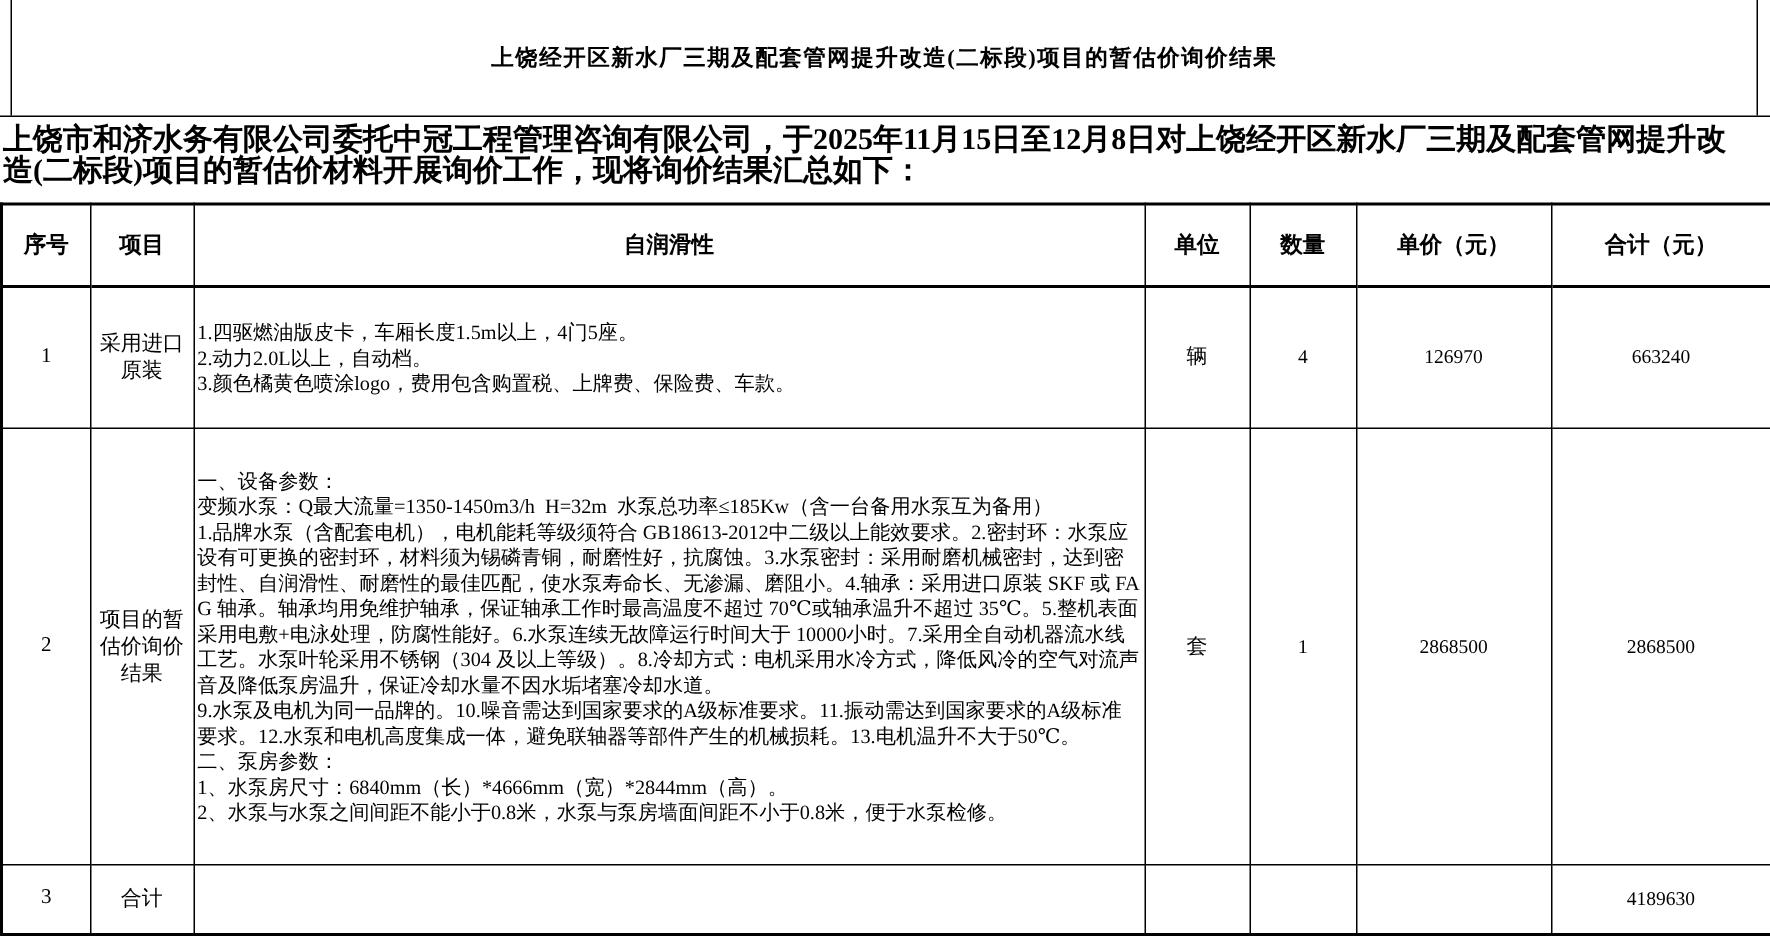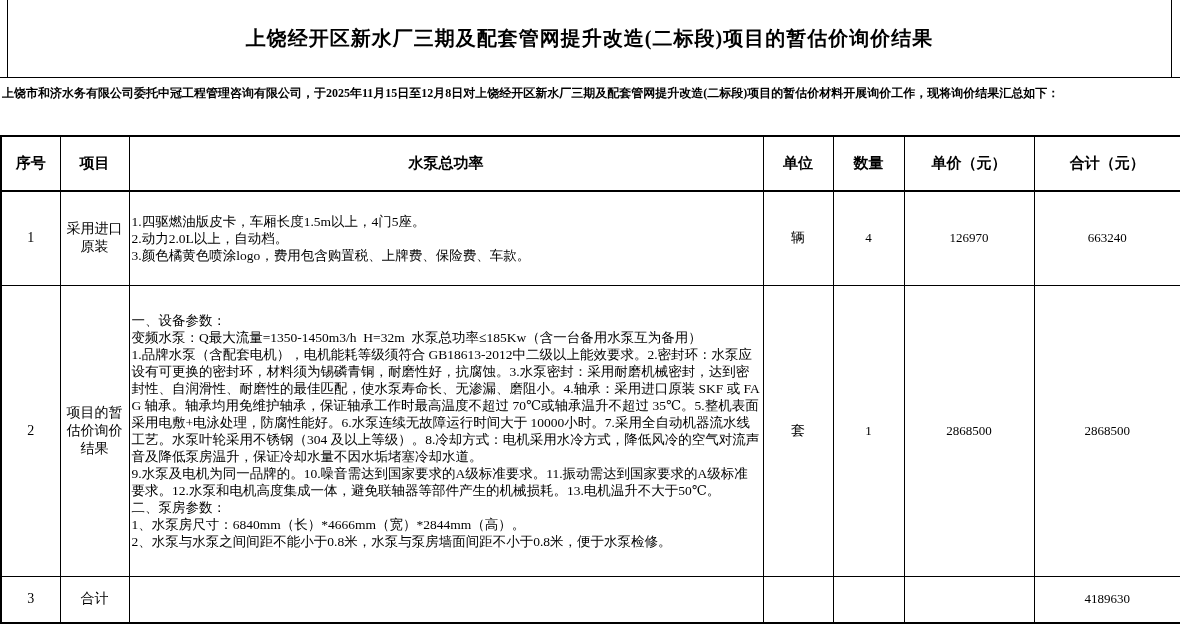--- a/index.html
+++ b/index.html
@@ -9,28 +9,28 @@
     font-family: "Liberation Serif", "DejaVu Serif", serif;
     color: #000;
   }
   .page { position: relative; width: 1180px; height: 626px; background: #fff; overflow: hidden; }
 
   .title-box {
     position: absolute; left: 7px; top: 0; width: 1165px; height: 77px;
     border-left: 1px solid #000; border-right: 1px solid #000;
     display: flex; align-items: center; justify-content: center;
   }
-  .title-box h1 { margin: 16px; font-size: 20px; font-weight: bold; letter-spacing: 1px; }
+  .title-box h1 { margin: 16px; font-size: 15px; font-weight: bold; letter-spacing: 1px; }
 
   .title-divider { position: absolute; left: 0; top: 77px; width: 1180px; height: 0; border-top: 1px solid #000; }
 
   .intro {
     position: absolute; left: 0; top: 78px; width: 1180px; height: 57px;
     margin: 0; padding: 5px 20px 0 2px;
-    font-size: 12px; font-weight: bold; line-height: 21px;
+    font-size: 20px; font-weight: bold; line-height: 21px;
   }
 
   table.result-table {
     position: absolute; left: 0; top: 135px; width: 1180px;
     border-collapse: collapse; table-layout: fixed;
     border: 2px solid #000;
   }
   .result-table th, .result-table td {
     border: 1px solid #000; padding: 2px 4px; overflow: hidden;
   }
@@ -69,21 +69,21 @@
       <col style="width:634px">
       <col style="width:70px">
       <col style="width:71px">
       <col style="width:130px">
       <col style="width:147px">
     </colgroup>
     <thead>
       <tr class="r-header">
         <th>序号</th>
         <th>项目</th>
-        <th>水泵总功率</th>
+        <th>自润滑性</th>
         <th>单位</th>
         <th>数量</th>
         <th>单价（元）</th>
         <th>合计（元）</th>
       </tr>
     </thead>
     <tbody>
       <tr class="r1">
         <td class="c">1</td>
         <td class="c">采用进口原装</td>

